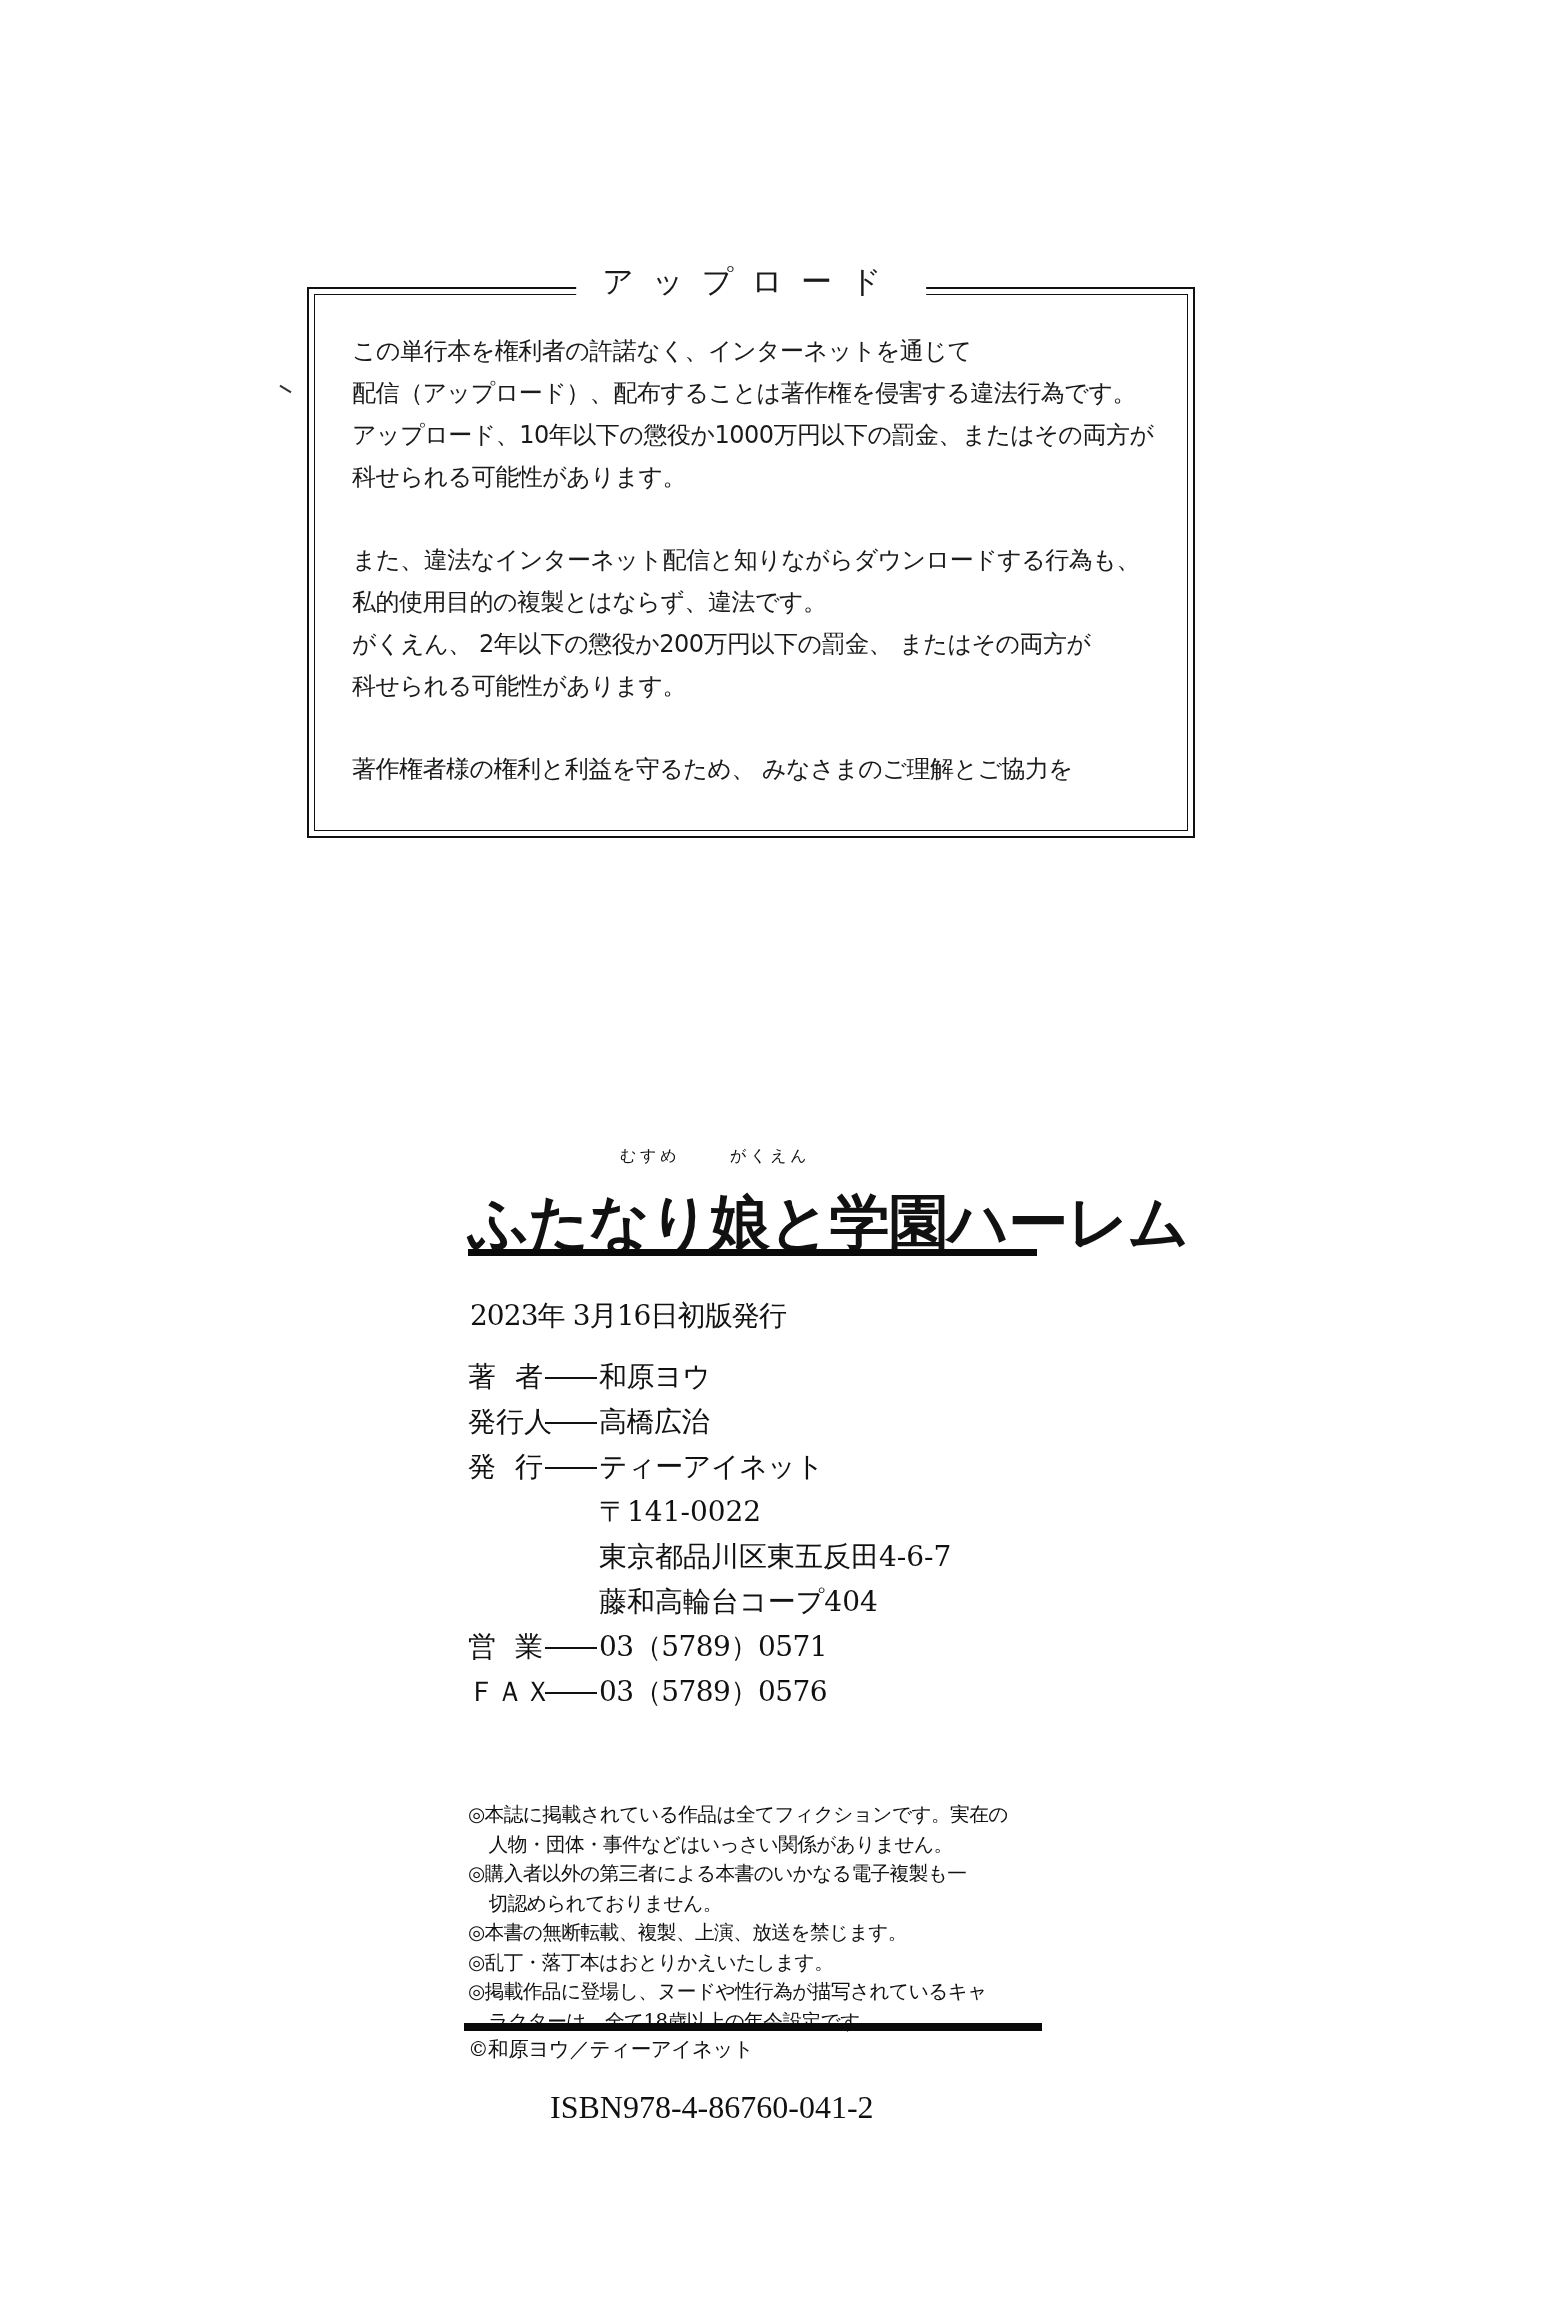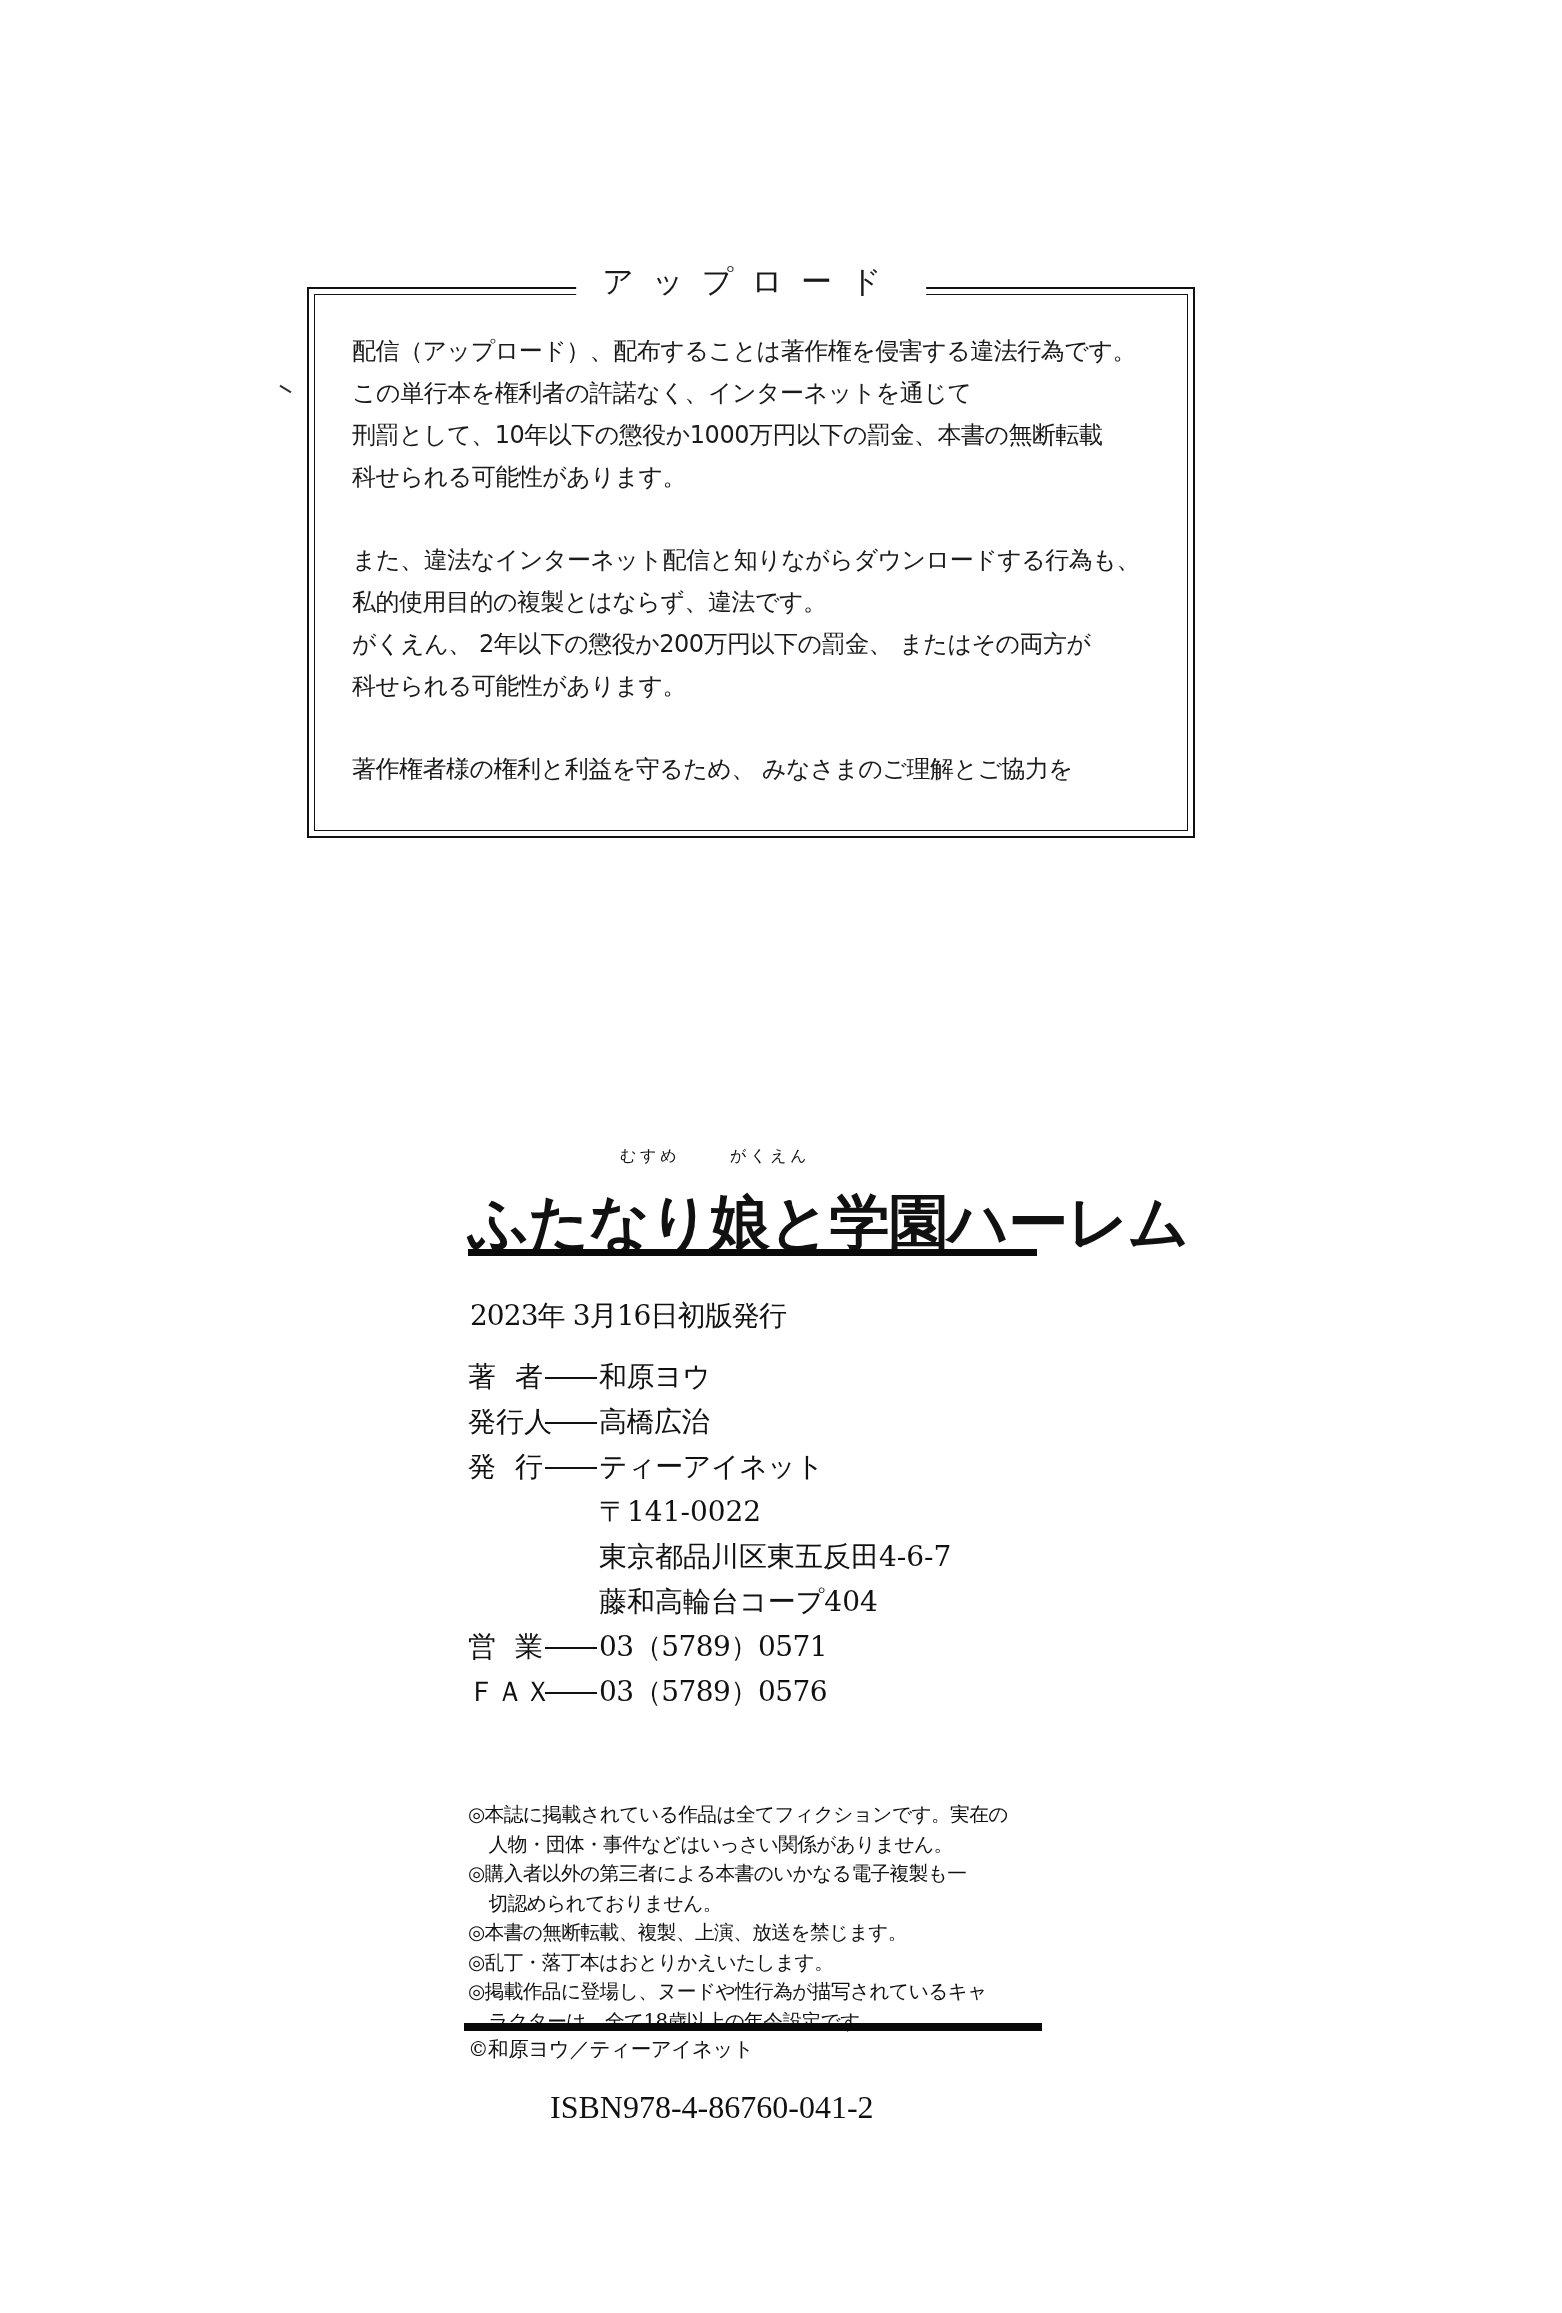--- a/index.html
+++ b/index.html
@@ -201,23 +201,23 @@
 </head>
 <body>
 
 <div class="stray-mark"></div>
 
 <section class="notice-outer">
   <div class="notice-inner"></div>
   <div class="notice-heading">アップロード</div>
   <div class="notice-body">
     <p class="notice-para">
+      <span class="line">この単行本を権利者の許諾なく、インターネットを通じて</span>
       <span class="line">配信（アップロード）、配布することは著作権を侵害する違法行為です。</span>
-      <span class="line">この単行本を権利者の許諾なく、インターネットを通じて</span>
-      <span class="line">刑罰として、10年以下の懲役か1000万円以下の罰金、本書の無断転載</span>
+      <span class="line">アップロード、10年以下の懲役か1000万円以下の罰金、またはその両方が</span>
       <span class="line">科せられる可能性があります。</span>
     </p>
     <p class="notice-para">
       <span class="line">また、違法なインターネット配信と知りながらダウンロードする行為も、</span>
       <span class="line">私的使用目的の複製とはならず、違法です。</span>
       <span class="line">がくえん、 2年以下の懲役か200万円以下の罰金、 またはその両方が</span>
       <span class="line">科せられる可能性があります。</span>
     </p>
     <p class="notice-para">
       <span class="line">著作権者様の権利と利益を守るため、 みなさまのご理解とご協力を</span>

